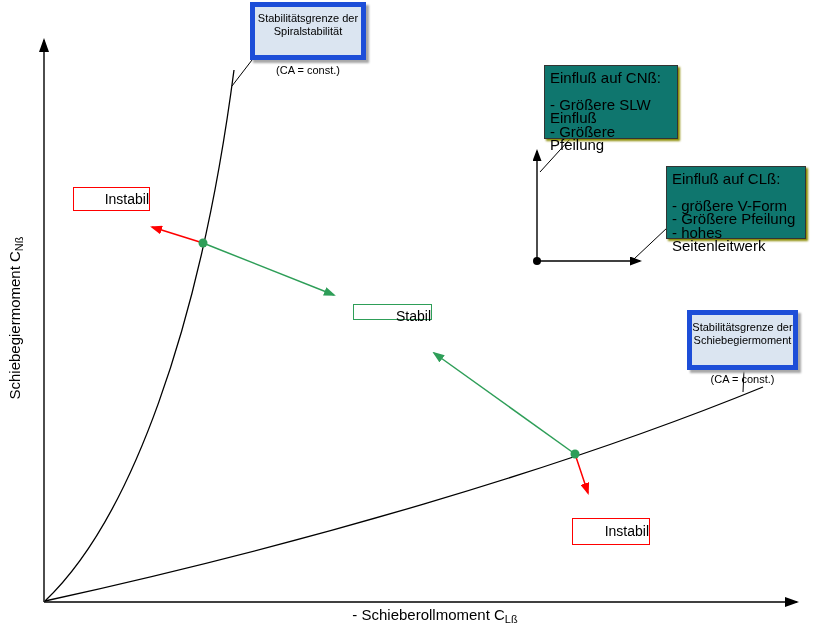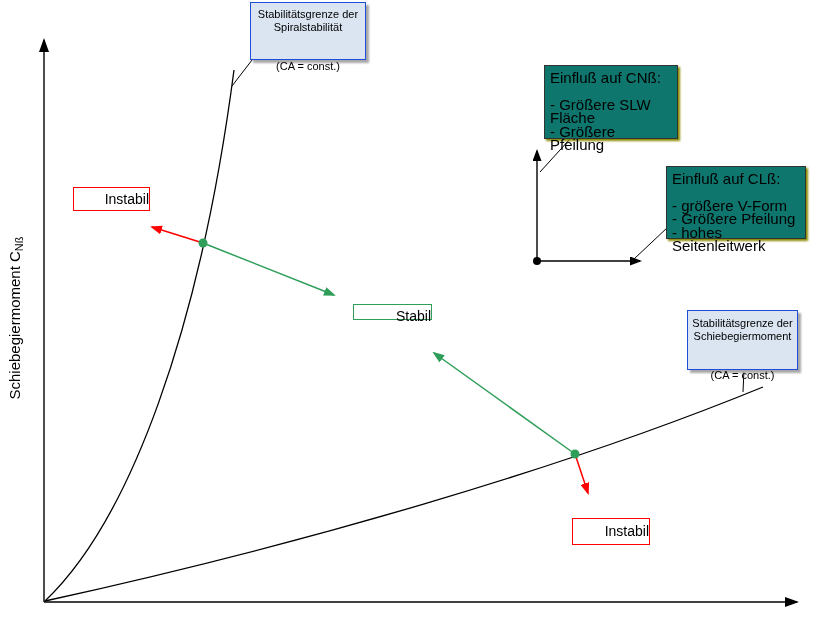--- a/index.html
+++ b/index.html
@@ -7,21 +7,21 @@
     position:relative;width:821px;height:636px;background:#ffffff;
     font-family:"Liberation Sans", sans-serif;color:#000;overflow:hidden;
   }
   #diagram-svg{position:absolute;left:0;top:0;z-index:2;pointer-events:none;}
   .yellow-panel{
     position:absolute;left:498px;top:13px;width:313px;height:264px;
     background:#ffff00;border:2px solid #000;z-index:1;
   }
   .panel-title{margin-top:15px;text-align:center;font-size:15px;}
   .info-box{
-    position:absolute;background:#dbe5f1;border:1px solid #1d4ed8;
+    position:absolute;background:#dbe5f1;border:5px solid #1d4ed8;
     box-shadow:3px 3px 2px #a8a8a8;font-size:11px;line-height:13px;
     text-align:center;z-index:3;box-sizing:border-box;
   }
   .info-box .subtitle{margin-top:26px;}
   .note-box{
     position:absolute;background:#0f766e;border:1px solid #333;
     box-shadow:2px 2px 2px #8a8a00;font-size:15px;line-height:13.5px;
     text-align:left;padding:5px 5px;z-index:3;box-sizing:border-box;
   }
   .note-box .heading{margin-bottom:13px;}
@@ -89,32 +89,35 @@
   </div>
 
   <div class="info-box" style="left:687px;top:310px;width:111px;height:60px;padding-top:6px;">
     <div>Stabilitätsgrenze der</div>
     <div>Schiebegiermoment</div>
     <div class="subtitle">(CA = const.)</div>
   </div>
 
   <div class="note-box" style="left:544px;top:65px;width:134px;height:74px;">
     <div class="heading">Einfluß auf CNß:</div>
-    <div>- Größere SLW Fläche</div>
+    <div>- Größere SLW Einfluß</div>
     <div>- Größere Pfeilung</div>
   </div>
 
   <div class="note-box" style="left:666px;top:166px;width:140px;height:73px;">
     <div class="heading">Einfluß auf CLß:</div>
     <div>- größere V-Form</div>
     <div>- Größere Pfeilung</div>
     <div>- hohes Seitenleitwerk</div>
   </div>
 
   <div class="flag flag-red" style="left:73px;top:187px;width:77px;height:24px;line-height:22px;">Instabil</div>
   <div class="flag flag-green" style="left:353px;top:304px;width:79px;height:16px;line-height:23px;">Stabil</div>
   <div class="flag flag-red" style="left:572px;top:518px;width:78px;height:27px;line-height:25px;">Instabil</div>
 
   <div class="axis-label" id="y-axis-label">
     <span>Schiebegiermoment C</span><span class="sub">Nß</span>
   </div>
+  <div class="axis-label" id="x-axis-label">
+    <span>- Schieberollmoment C</span><span class="sub">Lß</span>
+  </div>
 
 </div>
 
 </body></html>

